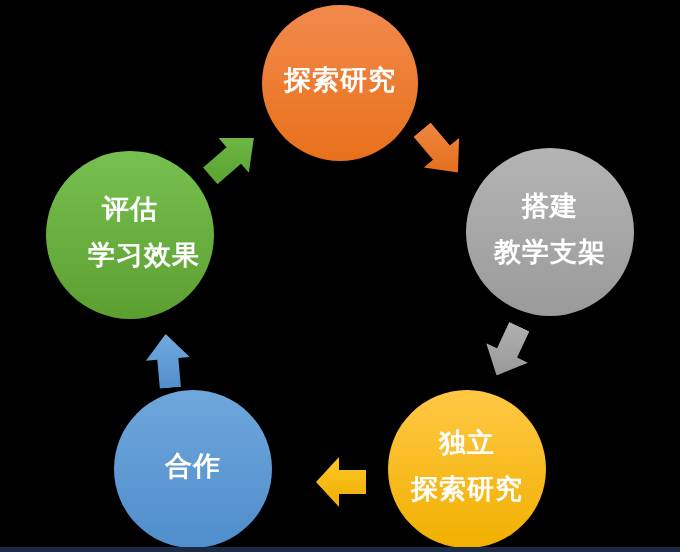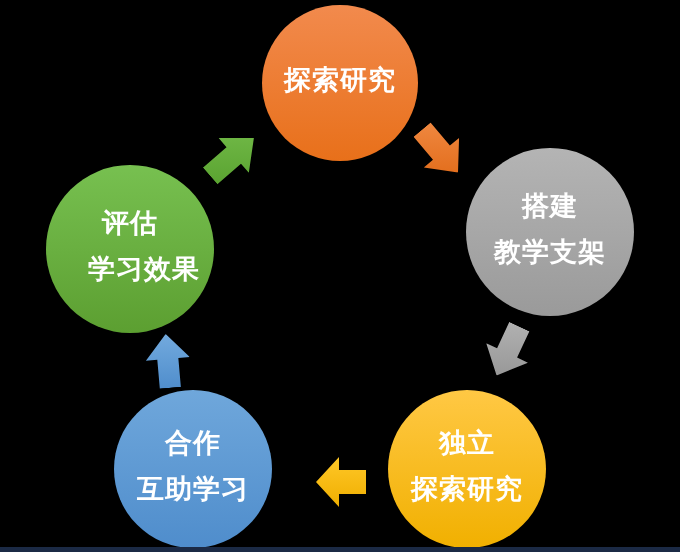--- a/index.html
+++ b/index.html
@@ -26,21 +26,21 @@
     font-size:27px;
     line-height:46px;
     letter-spacing:1px;
     transform:translateY(-3px);
     white-space:nowrap;
   }
   .n0{left:262px;top:5px;  width:156px;height:156px;}
   .n1{left:466px;top:148px;width:168px;height:168px;}
   .n2{left:388px;top:390px;width:158px;height:158px;}
   .n3{left:114px;top:390px;width:158px;height:158px;}
-  .n4{left:46px; top:165px;width:168px;height:168px;}
+  .n4{left:46px; top:151px;width:168px;height:168px;}
   
   .arrow{
     position:absolute;
     clip-path:polygon(0% 26%, 54% 26%, 54% 0%, 100% 50%, 54% 100%, 54% 74%, 0% 74%);
   }
   .a0{left:412px;top:128px;width:56px;height:46px;transform:rotate(50deg);  --ga:130deg;}
   .a1{left:481px;top:328px;width:54px;height:46px;transform:rotate(115deg); --ga:65deg;}
   .a2{left:316px;top:457px;width:50px;height:50px;transform:rotate(180deg); --ga:0deg;}
   .a3{left:141px;top:339px;width:54px;height:44px;transform:rotate(-95deg); --ga:275deg;}
   .a4{left:203px;top:134px;width:58px;height:46px;transform:rotate(-41deg); --ga:221deg;}
@@ -65,21 +65,20 @@
     <div class="nl" style="color: rgb(255, 255, 255);">探索研究</div>
   </div>
 
   <div class="node n1" style="background: linear-gradient(rgb(180, 180, 180), rgb(154, 154, 154));">
     <div class="nl" style="color: rgb(255, 255, 255);">搭建</div>
     <div class="nl" style="color: rgb(255, 255, 255);">教学支架</div>
   </div>
 
   <div class="node n3" style="background: linear-gradient(rgb(111, 167, 219), rgb(79, 141, 204));">
     <div class="nl" style="color: rgb(255, 255, 255);">合作</div>
-    <div class="nl" style="color: rgb(255, 255, 255);">互助学习</div>
   </div>
 
   <div class="node n4" style="background: linear-gradient(rgb(119, 192, 80), rgb(92, 159, 49));">
     <div class="nl" style="color: rgb(255, 255, 255);">评估</div>
     <div class="nl" style="color: rgb(255, 255, 255); margin-left: 28px;">学习效果</div>
   </div>
 
   <div class="arrow a0" style="background: linear-gradient(130deg, rgb(241, 139, 69), rgb(224, 104, 20));"></div>
   <div class="arrow a1" style="background: linear-gradient(65deg, rgb(179, 179, 179), rgb(148, 148, 148));"></div>
   <div class="arrow a2" style="background: linear-gradient(0deg, rgb(255, 200, 40), rgb(239, 174, 0));"></div>

